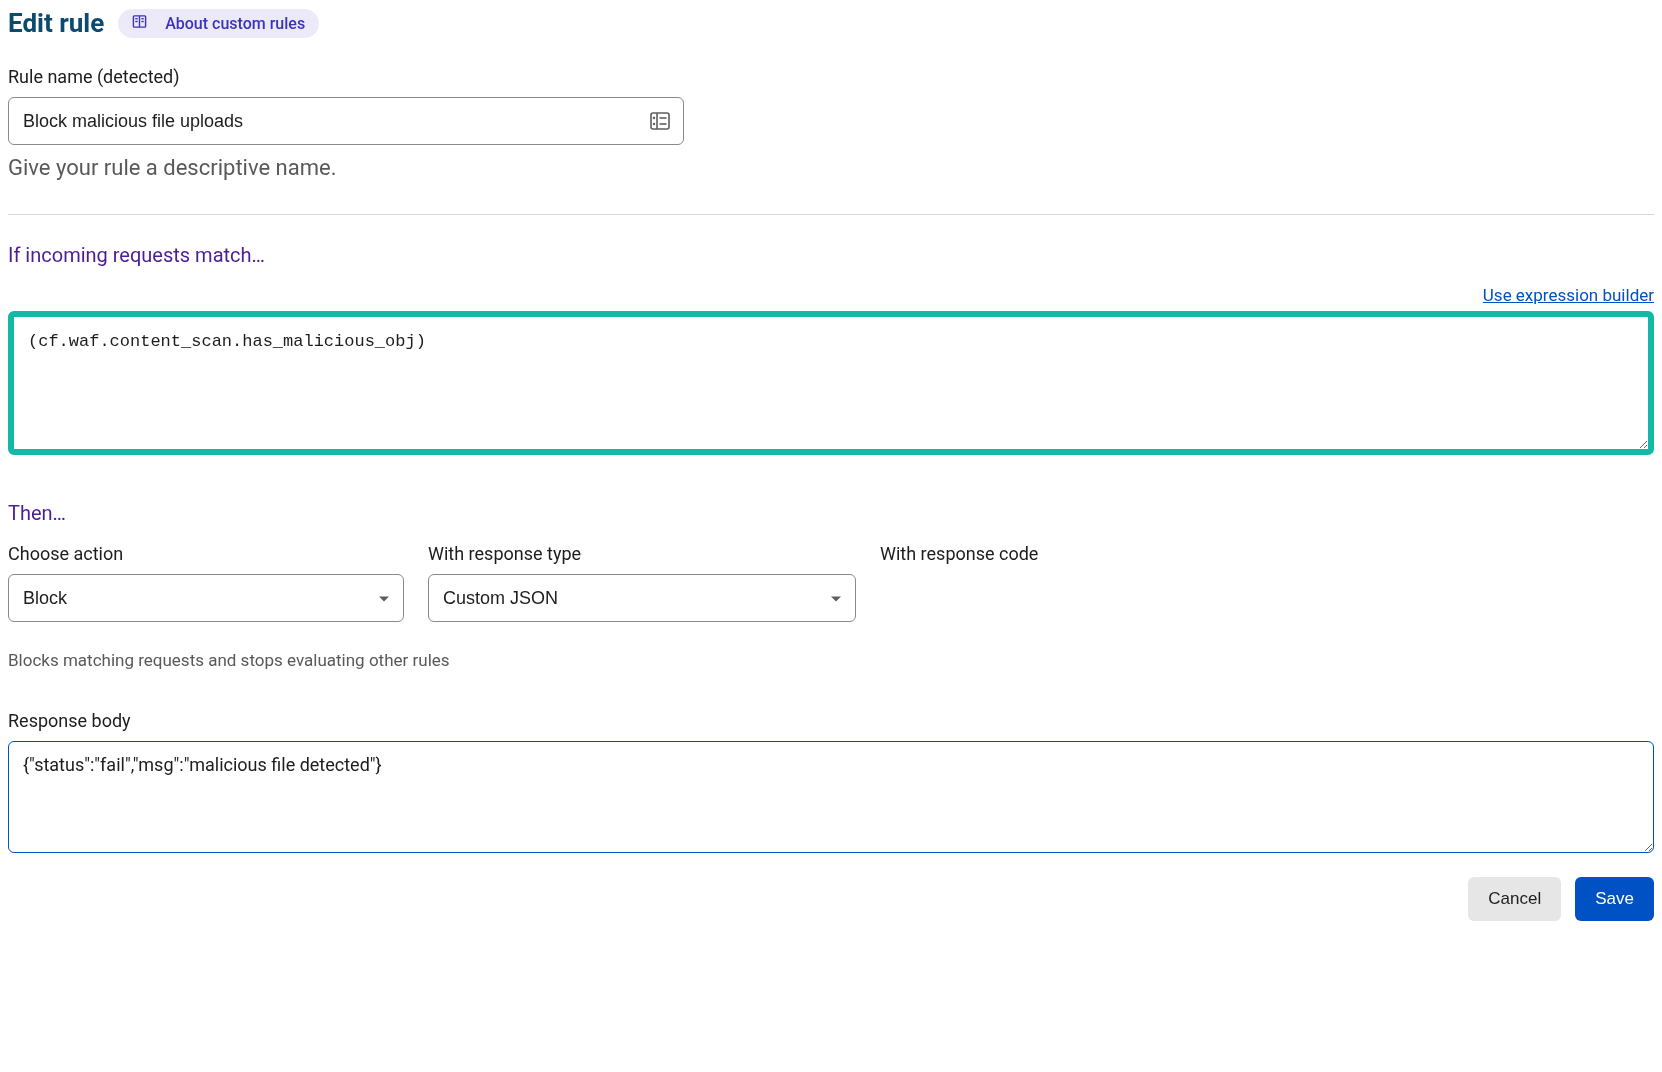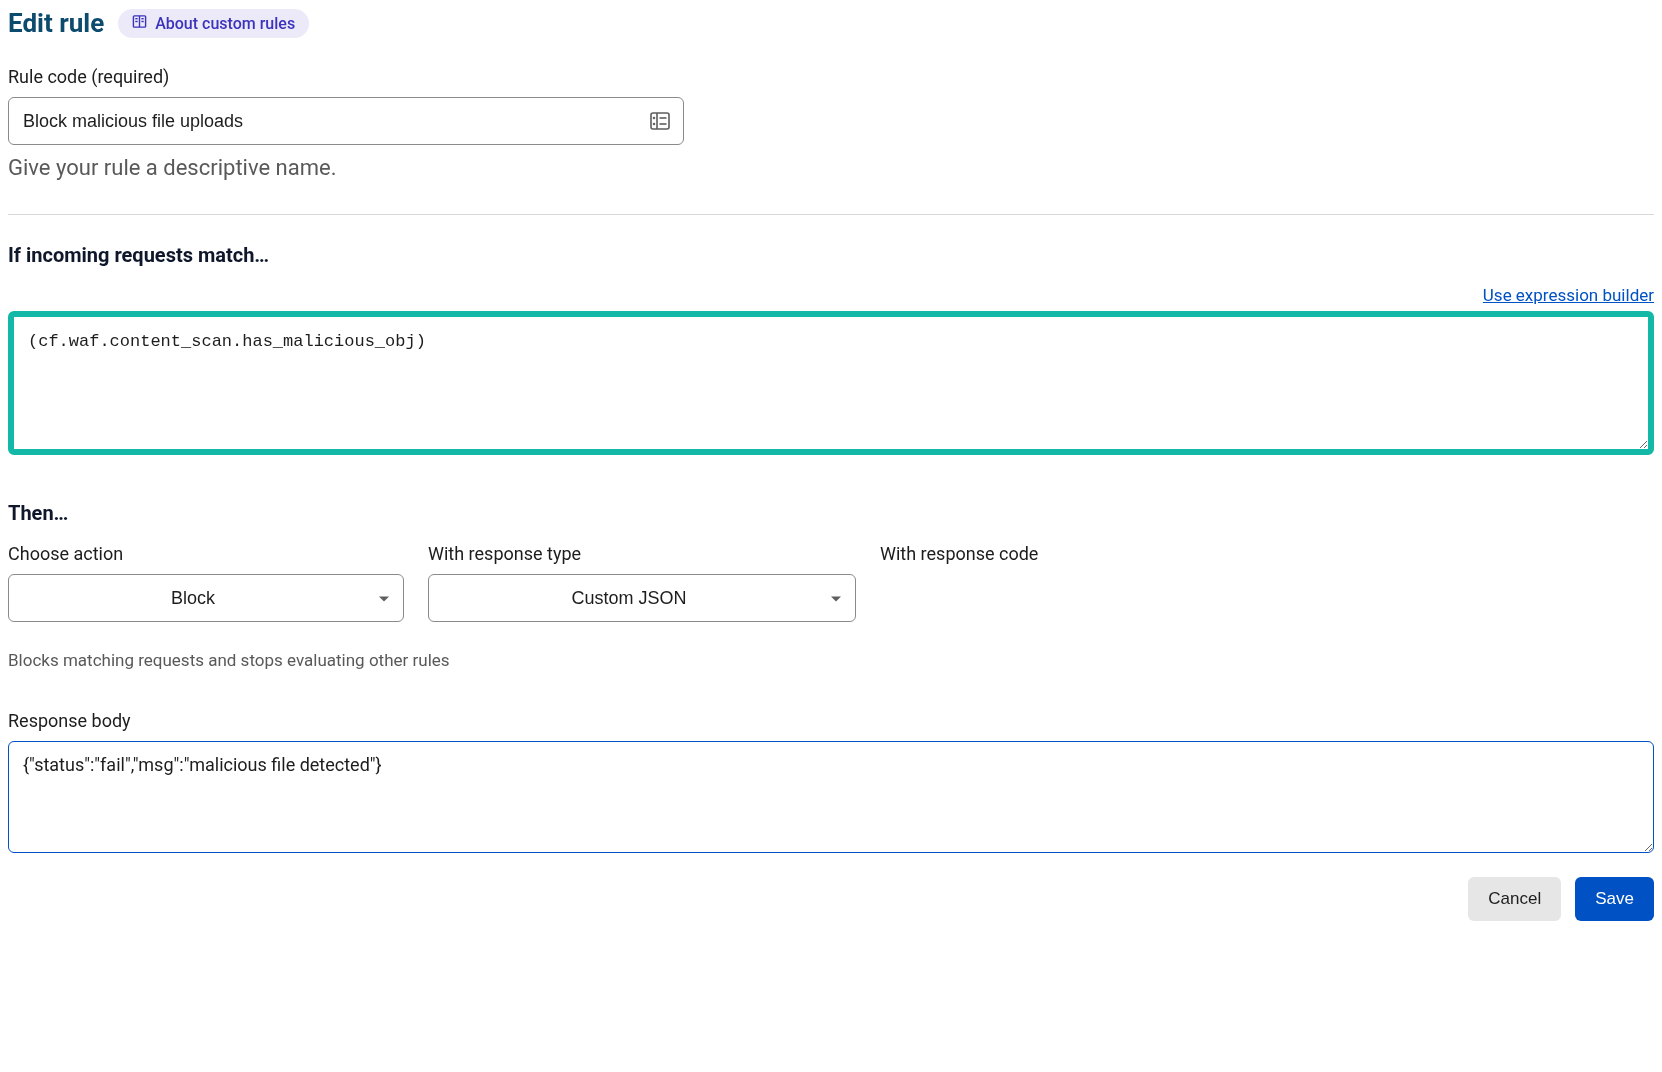--- a/index.html
+++ b/index.html
@@ -21,21 +21,21 @@
       margin-bottom: 28px;
     }
     .page-title {
       font-size: 26px;
       font-weight: 700;
       color: #0c4a6e;
     }
     .about-badge {
       display: inline-flex;
       align-items: center;
-      gap: 8px;
+      gap: 18px;
       background: #eceaf9;
       color: #3b33bb;
       padding: 5px 14px;
       border-radius: 18px;
       font-size: 16px;
       font-weight: 500;
       cursor: pointer;
     }
     .about-badge svg {
       width: 15px;
@@ -78,22 +78,22 @@
       color: #595959;
       margin-top: 10px;
     }
     .divider {
       border: none;
       border-top: 1px solid #d9d9d9;
       margin: 34px 0 28px 0;
     }
     .section-title {
       font-size: 20px;
-      font-weight: 700;
-      color: #0f172a;
+      font-weight: 400;
+      color: #4c1d95;
       margin-bottom: 18px;
     }
     .expression-row {
       display: flex;
       justify-content: flex-end;
       margin-bottom: 6px;
     }
     .expression-link {
       color: #0051c3;
       font-size: 17px;
@@ -139,21 +139,20 @@
       width: 100%;
       height: 48px;
       border: 1px solid #8a8a8a;
       border-radius: 6px;
       padding: 0 40px 0 14px;
       font-size: 18px;
       color: #1d1d1d;
       background: #fff;
       appearance: none;
       cursor: pointer;
-      text-align: center;
     }
     .select-caret {
       position: absolute;
       right: 14px;
       top: 50%;
       transform: translateY(-50%);
       pointer-events: none;
       color: #5e5e5e;
     }
     .text-input {
@@ -226,21 +225,21 @@
         <line x1="3.5" y1="8" x2="6" y2="8"></line>
         <line x1="10" y1="5" x2="12.5" y2="5"></line>
         <line x1="10" y1="8" x2="12.5" y2="8"></line>
       </svg>
     </span>
     <span>About custom rules</span>
   </a>
 </div>
 
 <div class="field-group">
-  <label class="field-label">Rule code (required)</label>
+  <label class="field-label">Rule name (detected)</label>
   <div class="input-wrapper">
     <input type="text" class="rule-name-input" value="Block malicious file uploads" style="">
     <span class="input-end-icon">
       <svg viewBox="0 0 20 18" fill="none" stroke="currentColor" stroke-width="1.6">
         <rect x="1" y="1" width="18" height="16" rx="2"></rect>
         <line x1="7" y1="1" x2="7" y2="17"></line>
         <line x1="9.5" y1="6" x2="16.5" y2="6"></line>
         <line x1="9.5" y1="12" x2="16.5" y2="12"></line>
         <circle cx="4" cy="6" r="0.5" fill="currentColor"></circle>
         <circle cx="4" cy="12" r="0.5" fill="currentColor"></circle>

